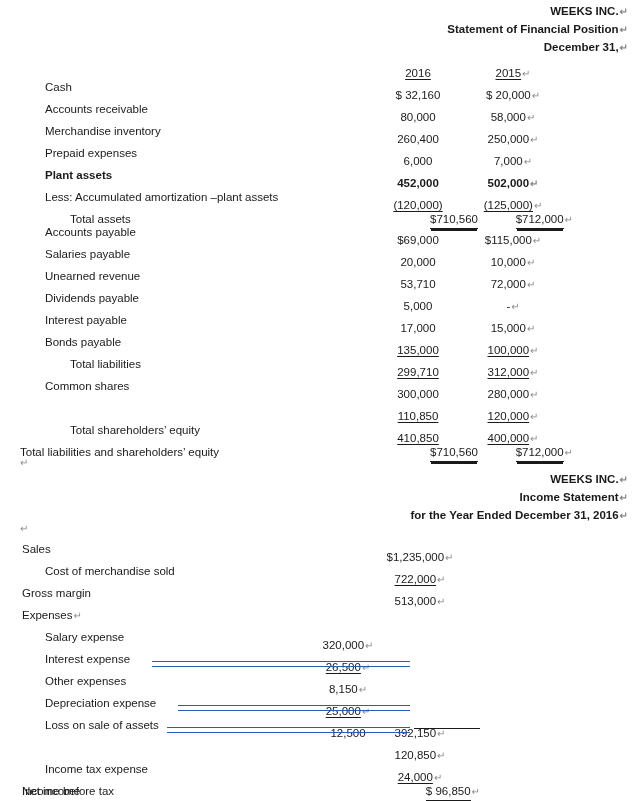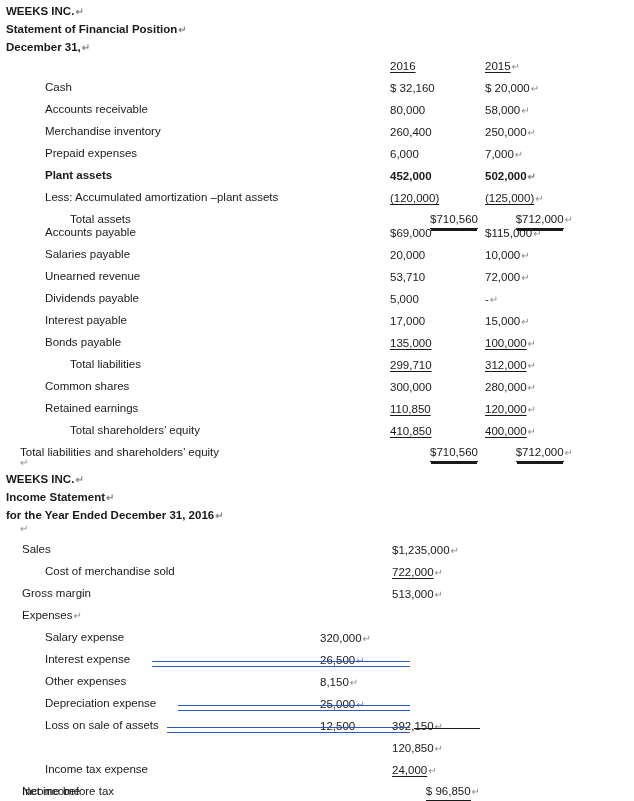--- a/index.html
+++ b/index.html
@@ -29,24 +29,23 @@
     line-height: 22px;
     white-space: nowrap;
   }
   .label {
     position: absolute;
     top: 0;
     line-height: 22px;
   }
   .amt {
     position: absolute;
-    top: 1px;
-    text-align: left;
-    line-height: 22px;
-    margin-left: 32px;
+    top: 8px;
+    text-align: center;
+    line-height: 22px;
   }
   
   .c2016 { width: 120px; left: 358px; }   
   .c2015 { width: 120px; left: 453px; }   
   
   .cInner { width: 120px; left: 288px; }  
   .cOuter { width: 120px; left: 360px; }  
 
   
   .u1 { text-decoration: underline; text-underline-offset: 2px; }
@@ -62,26 +61,25 @@
     border-bottom: 1px solid #1a1a1a;
     box-shadow: 0 3px 0 -1px #1a1a1a;
     line-height: 18px;
   }
 
   
   .title {
     position: absolute;
     left: 0;
     right: 0;
-    text-align: left;
+    text-align: right;
     font-weight: bold;
     font-size: 11.5px;
     line-height: 18px;
     white-space: nowrap;
-    padding-left: 12px;
   }
   .title .ctr { position: relative; left: -6px; }
 
   
   .pil {
     color: #8a8a8a;
     font-size: 10px;
     padding-left: 1px;
     vertical-align: baseline;
   }
@@ -214,21 +212,20 @@
     <div class="amt c2015"><span class="u1">312,000</span><span class="pil">↵</span></div>
   </div>
 
   <div class="row" style="top:375px;">
     <span class="label" style="left:45px;">Common shares</span>
     <div class="amt c2016">300,000</div>
     <div class="amt c2015"><span>280,000</span><span class="pil">↵</span></div>
   </div>
 
   <div class="row" style="top:397px;">
-    <span class="label" style="left:45px;">Retained earnings</span>
     <div class="amt c2016"><span class="u1">110,850</span></div>
     <div class="amt c2015"><span class="u1">120,000</span><span class="pil">↵</span></div>
   </div>
 
   <div class="row" style="top:419px;">
     <span class="label" style="left:70px;">Total shareholders’ equity</span>
     <div class="amt c2016"><span class="u1">410,850</span></div>
     <div class="amt c2015"><span class="u1">400,000</span><span class="pil">↵</span></div>
   </div>
 

